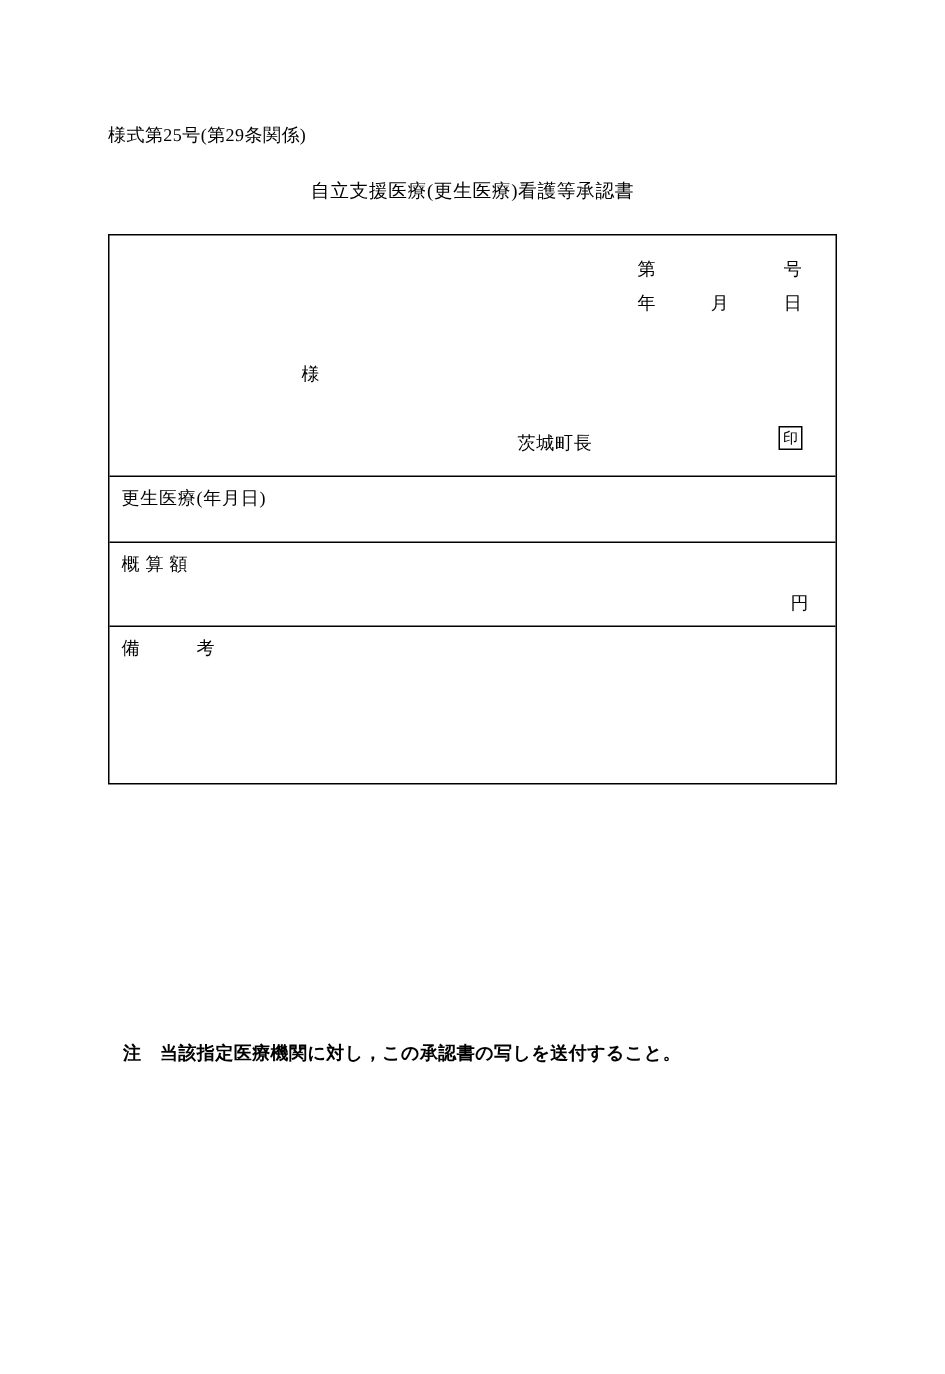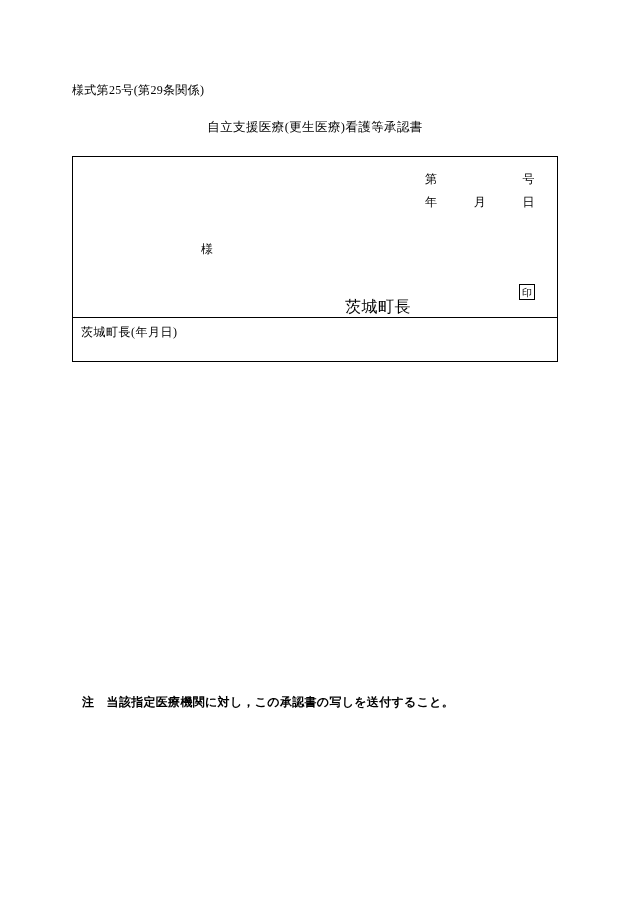--- a/index.html
+++ b/index.html
@@ -90,22 +90,22 @@
   }
   .addressee {
     position: absolute;
     left: 128px;
     top: 84px;
     font-size: 12px;
   }
   .issuer {
     position: absolute;
     left: 272px;
-    top: 140px;
-    font-size: 16px;
+    top: 130px;
+    font-size: 12px;
     letter-spacing: 0.5px;
   }
   .seal {
     position: absolute;
     right: 22px;
     top: 127px;
     width: 16px;
     height: 16px;
     border: 1px solid #000000;
     font-size: 10px;
@@ -159,23 +159,30 @@
         <span>年</span>
         <span>月</span>
         <span>日</span>
       </div>
       <div class="addressee">様</div>
       <div class="issuer">茨城町長</div>
       <div class="seal">印</div>
     </div>
 
     <div class="row row-period">
-      <div class="cell-label">茨城町長(年月日)</div>
+      <div class="cell-label">更生医療(年月日)</div>
     </div>
 
 
+    <div class="row row-amount">
+      <div class="cell-label">概 算 額</div>
+      <div class="amount-unit">円</div>
+    </div>
 
+    <div class="row row-remarks">
+      <div class="cell-label">備　　　考</div>
+    </div>
 
   </div>
 
   <div class="note">注　当該指定医療機関に対し，この承認書の写しを送付すること。</div>
 
 </div>
 
 </body></html>

